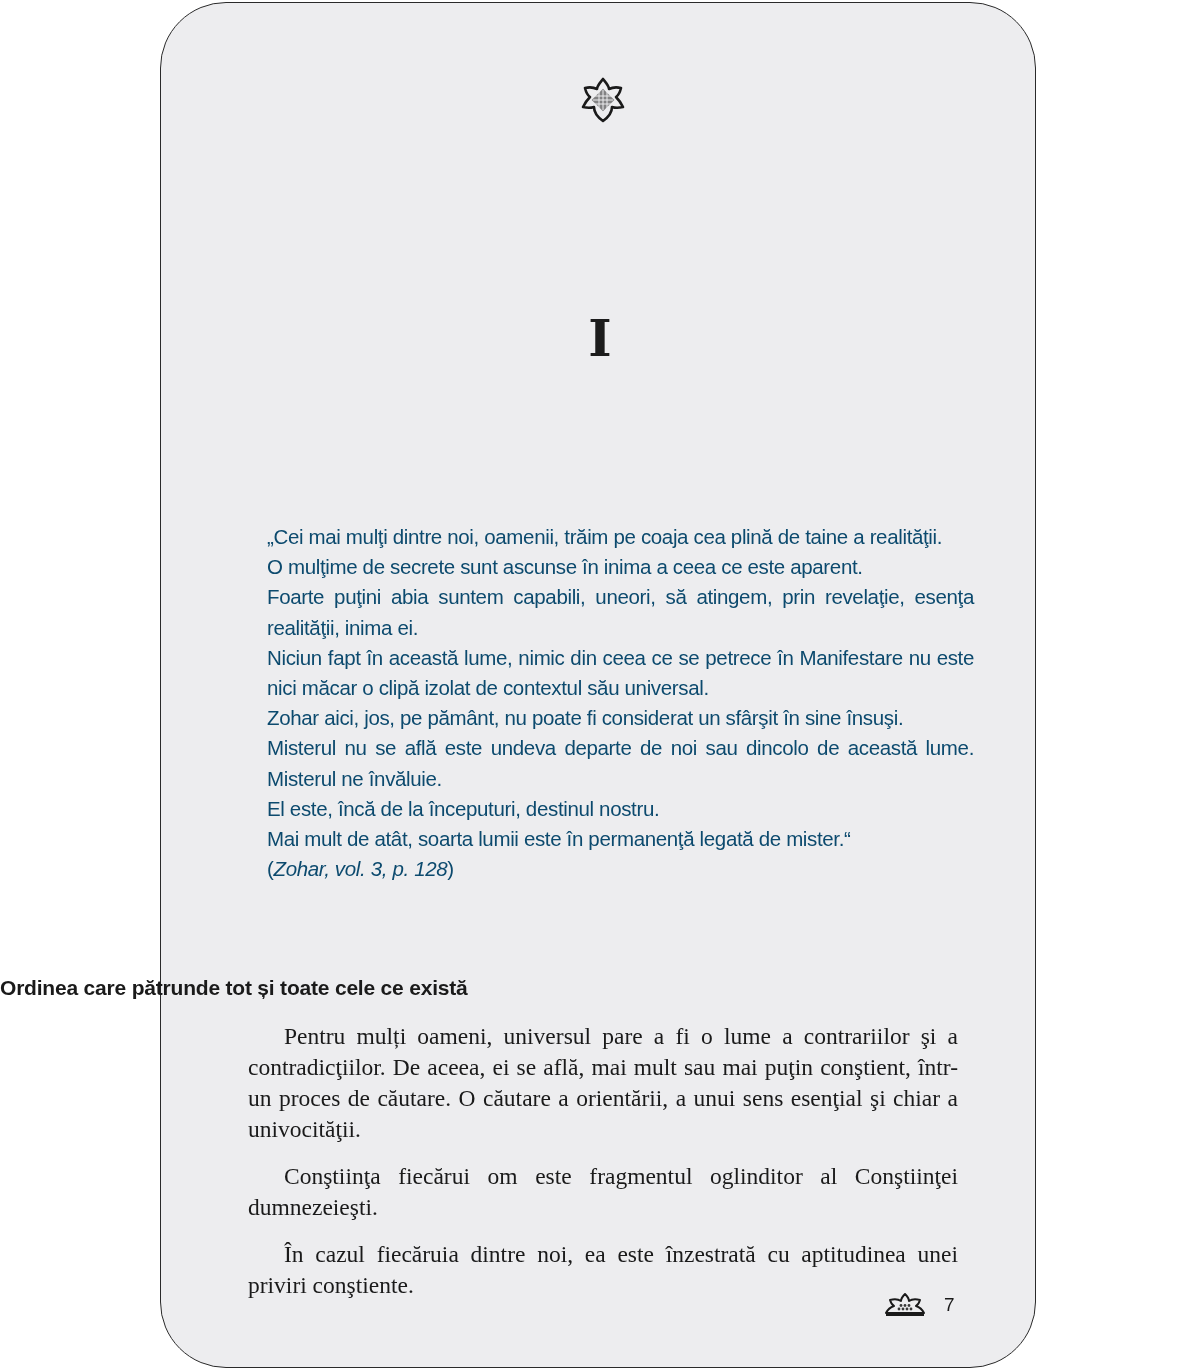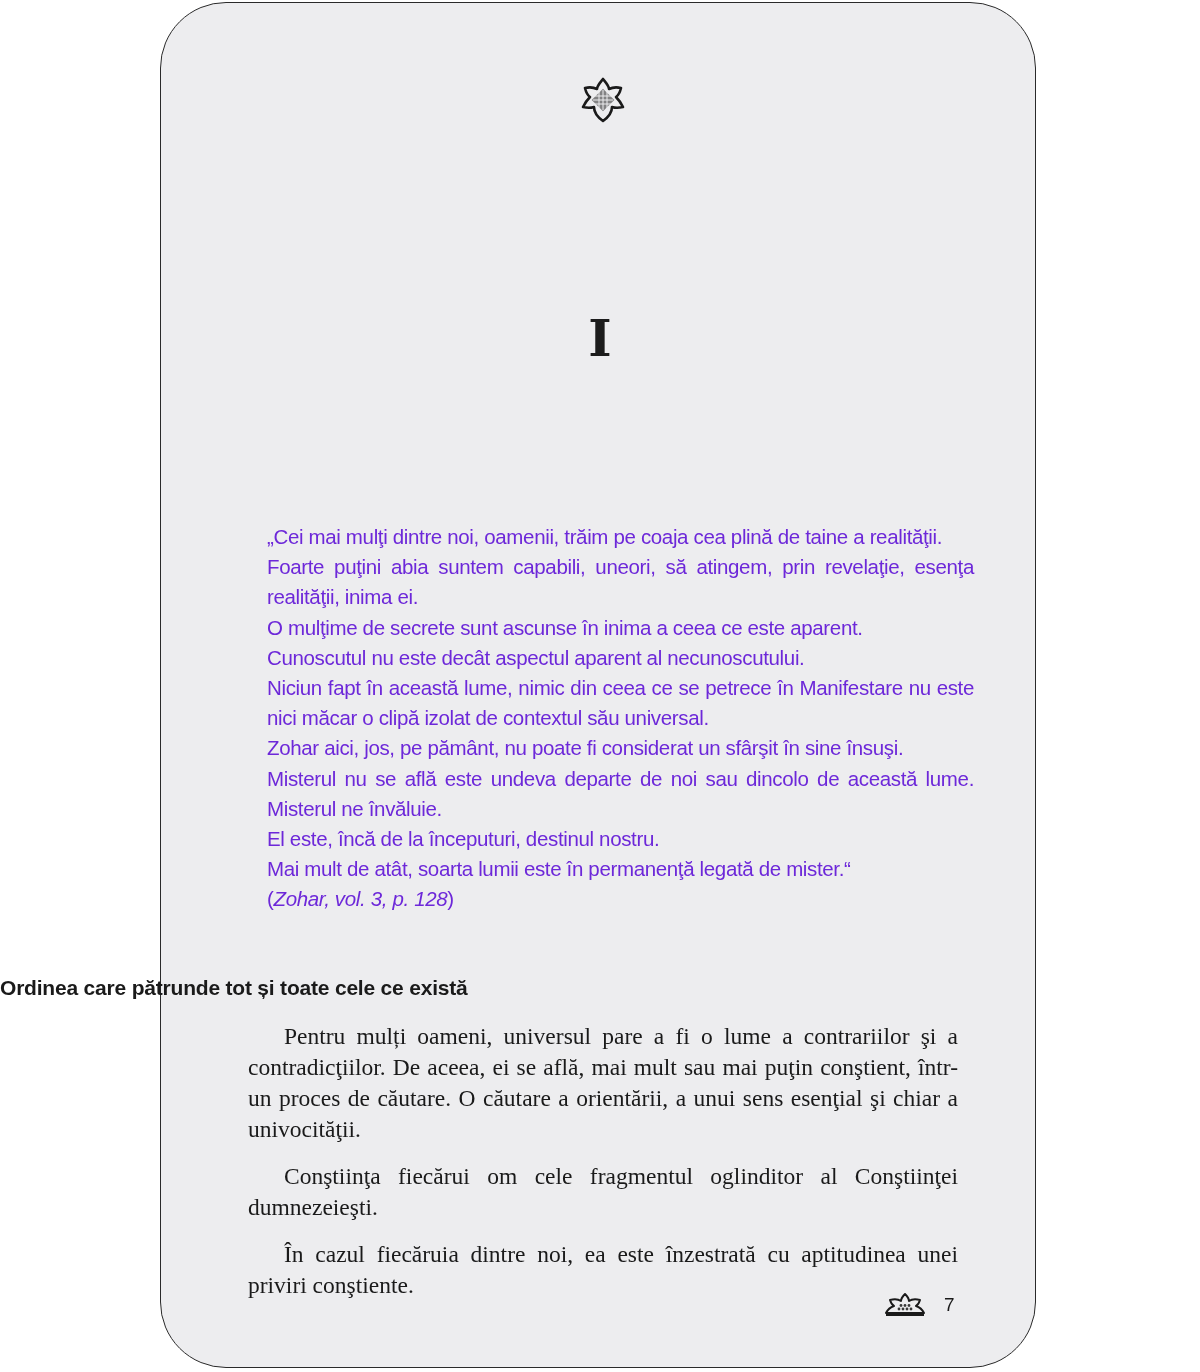--- a/index.html
+++ b/index.html
@@ -11,21 +11,21 @@
     }
     .ornament-top { position: absolute; left: 579px; top: 76px; width: 48px; height: 48px; }
     .chapter-numeral {
       position: absolute; left: 0; width: 1200px; top: 309px; text-align: center;
       font-family: "DejaVu Serif", serif; font-weight: bold; font-size: 50px; color: #1c1c1c;
       line-height: 60px;
     }
     .quote {
       position: absolute; left: 267px; top: 522px; width: 707px;
       font-family: "Liberation Sans", sans-serif; font-size: 20.5px; line-height: 30.2px;
-      color: #6d28d9; letter-spacing: -0.35px;
+      color: #0c4a6e; letter-spacing: -0.35px;
     }
     .quote p { margin: 0; text-align: justify; text-align-last: left; }
     .quote .source { text-align: right; font-style: normal; }
     .quote .source i { font-style: italic; }
     .section-title {
       position: absolute; left: 0; width: 1200px; top: 973px; text-align: left;
       font-family: "Liberation Sans", sans-serif; font-weight: bold; font-size: 21px; color: #1a1a1a;
       line-height: 30px; letter-spacing: -0.2px;
     }
     .body-text {
@@ -56,36 +56,35 @@
     <line x1="20" y1="14" x2="20" y2="34"></line>
       <line x1="24" y1="14" x2="24" y2="34"></line>
       <line x1="28" y1="14" x2="28" y2="34"></line>
   </g>
 </svg>
 
 <div class="chapter-numeral">I</div>
 
 <div class="quote">
   <p>„Cei mai mulţi dintre noi, oamenii, trăim pe coaja cea plină de taine a realităţii.</p>
+  <p>O mulţime de secrete sunt ascunse în inima a ceea ce este aparent.</p>
   <p>Foarte puţini abia suntem capabili, uneori, să atingem, prin revelaţie, esenţa realităţii, inima ei.</p>
-  <p>O mulţime de secrete sunt ascunse în inima a ceea ce este aparent.</p>
-  <p>Cunoscutul nu este decât aspectul aparent al necunoscutului.</p>
   <p>Niciun fapt în această lume, nimic din ceea ce se petrece în Manifestare nu este nici măcar o clipă izolat de contextul său universal.</p>
   <p>Zohar aici, jos, pe pământ, nu poate fi considerat un sfârşit în sine însuşi.</p>
   <p>Misterul nu se află este undeva departe de noi sau dincolo de această lume. Misterul ne învăluie.</p>
   <p>El este, încă de la începuturi, destinul nostru.</p>
   <p>Mai mult de atât, soarta lumii este în permanenţă legată de mister.“</p>
   <p class="source"><span>(</span><i>Zohar, vol. 3, p. 128</i><span>)</span></p>
 </div>
 
 <div class="section-title">Ordinea care pătrunde tot și toate cele ce există</div>
 
 <div class="body-text">
   <p>Pentru mulți oameni, universul pare a fi o lume a contrariilor şi a contradicţiilor. De aceea, ei se află, mai mult sau mai puţin conştient, într-un proces de căutare. O căutare a orientării, a unui sens esenţial şi chiar a univocităţii.</p>
-  <p>Conştiinţa fiecărui om cele fragmentul oglinditor al Conştiinţei dumnezeieşti.</p>
+  <p>Conştiinţa fiecărui om este fragmentul oglinditor al Conştiinţei dumnezeieşti.</p>
   <p>În cazul fiecăruia dintre noi, ea este înzestrată cu aptitudinea unei priviri conştiente.</p>
 </div>
 
 <div class="footer">
   <svg class="footer-ornament" viewBox="0 0 42 26">
     <g fill="none" stroke="#1a1a1a" stroke-width="2" stroke-linejoin="round">
       <path d="M21 2 C24 5 25 7 25 9 C28 7 32 7 36 8 C35 11 34 13 32 14 C35 15 38 17 40 21 L2 21 C4 17 7 15 10 14 C8 13 7 11 6 8 C10 7 14 7 17 9 C17 7 18 5 21 2 Z"></path>
       <line x1="2" y1="23" x2="40" y2="23"></line>
     </g>
     <g fill="#3a3a3a">

